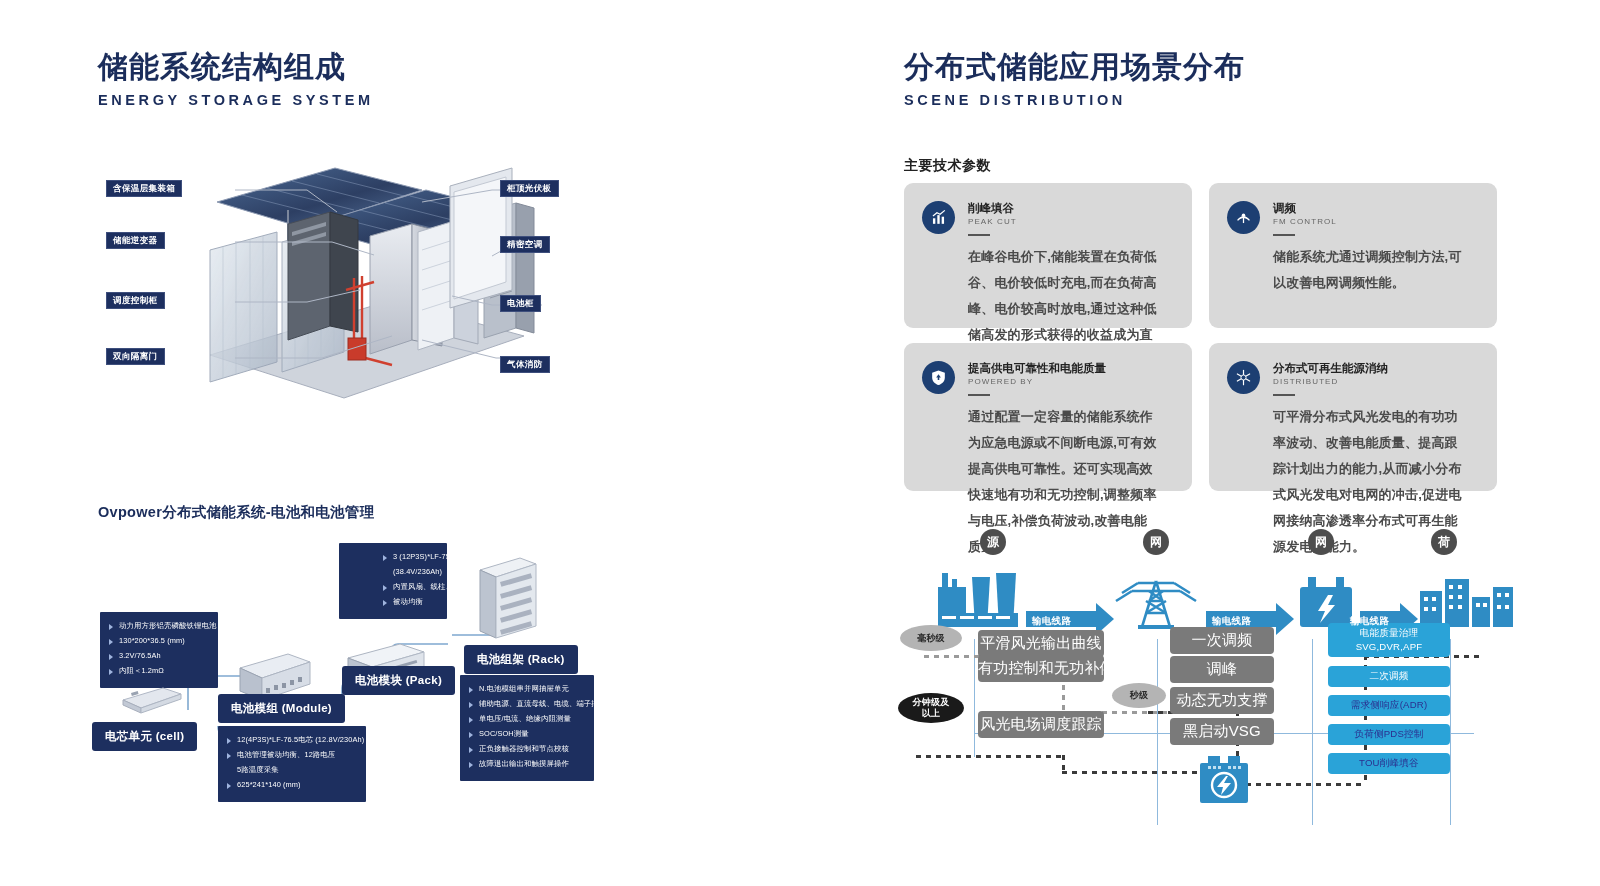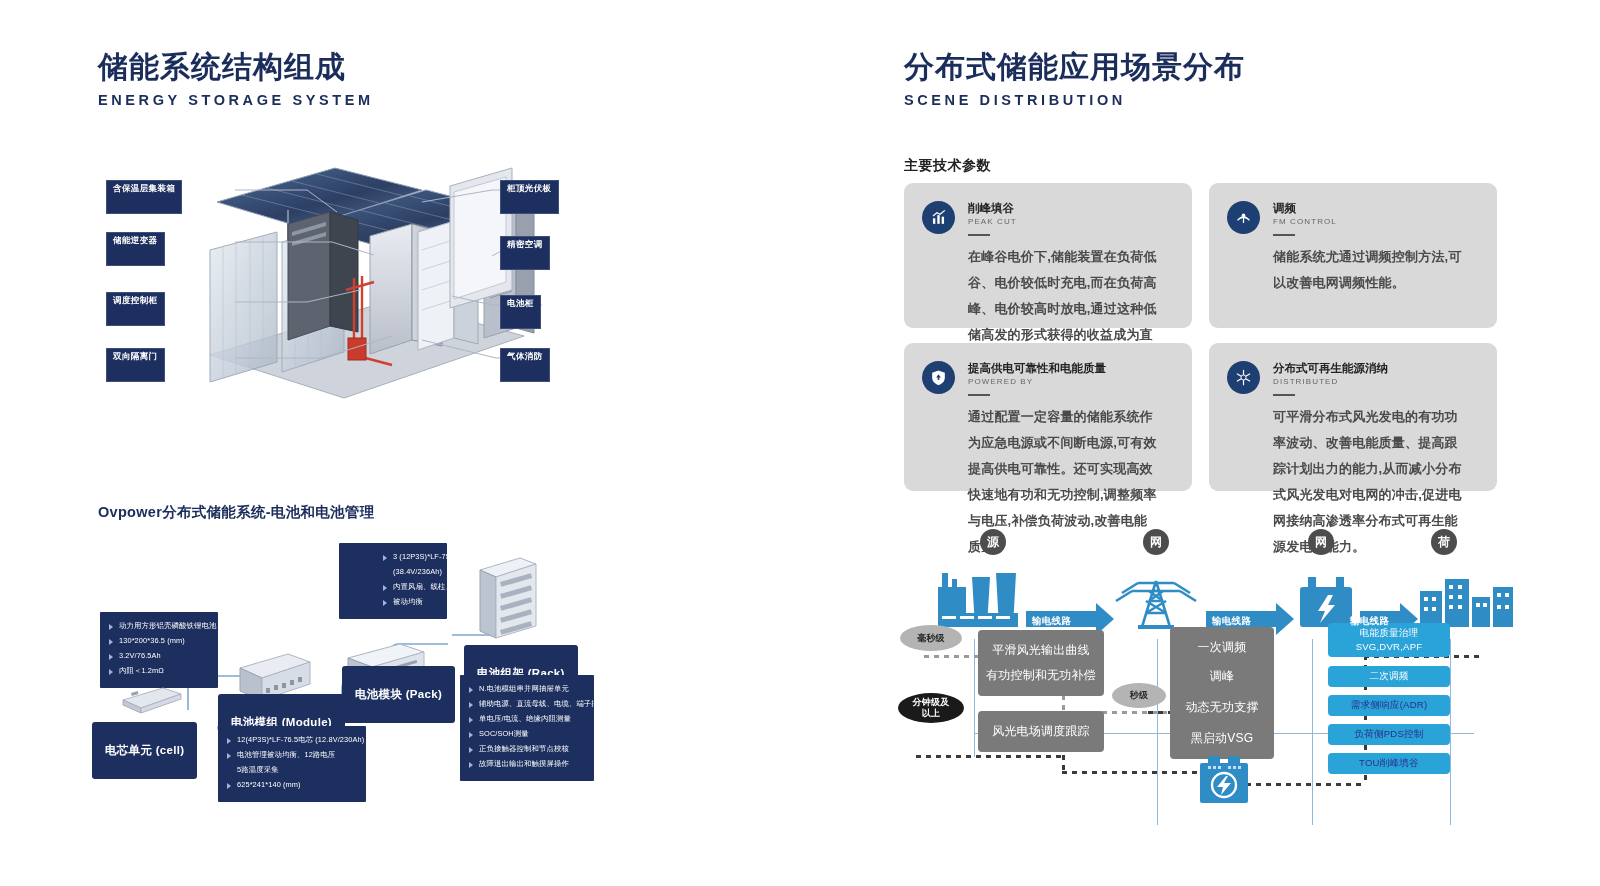--- a/index.html
+++ b/index.html
@@ -27,21 +27,21 @@
 
   
   #container-illu { position:absolute; left:60px; top:150px; width:520px; height:280px; }
 
   
   .illu-svg { position:absolute; left:0; top:0; }
 
   .lbl {
     position:absolute; background:#1d2f5f; color:#fff;
     font-size:8.5px; font-weight:bold; letter-spacing:.4px;
-    padding:3px 6px 20px 6px; white-space:nowrap; line-height:1.1;
+    padding:3px 6px 3px 6px; white-space:nowrap; line-height:1.1;
     border:1px solid #3e4f7d;
   }
 
   
   #chain-title { position:absolute; left:66px; top:503px; font-size:14.5px;
                  font-weight:bold; color:#1b2d5b; letter-spacing:.3px; }
 
   .navybox {
     position:absolute; background:#1d2f5f; color:#ffffff;
     font-size:7.4px; line-height:1.62; letter-spacing:.1px;
@@ -50,21 +50,21 @@
   .navybox ul { list-style:none; }
   .navybox li { position:relative; padding-left:10px; margin-bottom:3px; white-space:nowrap; }
   .navybox li:before {
     content:""; position:absolute; left:0; top:4px;
     border-left:4px solid #9fb4de; border-top:3px solid transparent; border-bottom:3px solid transparent;
   }
   .navybox li.cont:before { border:none; }
 
   .chip {
     position:absolute; background:#1d2f5f; color:#fff; font-weight:bold;
-    font-size:11.5px; padding:21px 13px; border-radius:3px; white-space:nowrap;
+    font-size:11.5px; padding:7px 13px; border-radius:3px; white-space:nowrap;
     letter-spacing:.3px;
   }
 
   
   #right-panel { position:absolute; left:860px; top:0; width:740px; height:886px; }
   #right-head { position:absolute; left:44px; top:50px; }
 
   #params-label { position:absolute; left:44px; top:157px; font-size:14px;
                   font-weight:bold; color:#222; letter-spacing:.5px; }
 
@@ -87,22 +87,22 @@
   .node-badge {
     position:absolute; width:26px; height:26px; border-radius:50%;
     background:#4d4d4d; color:#fff; font-size:12px; font-weight:bold;
     display:flex; align-items:center; justify-content:center;
   }
   .arrow-label {
     position:absolute; color:#fff; font-size:9.5px; font-weight:bold;
     letter-spacing:.3px; z-index:3; white-space:nowrap;
   }
   .grey-pill {
-    position:absolute; background:#7a7a7a; color:#fff; font-size:12px;
-    padding:12px 0; border-radius:4px; text-align:center; white-space:nowrap;
+    position:absolute; background:#7a7a7a; color:#fff; font-size:15px;
+    padding:4px 0; border-radius:4px; text-align:center; white-space:nowrap;
     letter-spacing:.2px;
   }
   .blue-pill {
     position:absolute; background:#2aa3d8; color:#fff; font-size:9.6px;
     padding:4px 12px; border-radius:4px; text-align:center; white-space:nowrap;
     letter-spacing:.2px;
   }
   .blue-pill.violet { color:#2b2f8f; }
   .ellipse {
     position:absolute; border-radius:50%; display:flex; align-items:center;
@@ -247,21 +247,21 @@
       </svg>
 
       <div class="lbl" style="left:14px; top:30px;">含保温层集装箱</div>
       <div class="lbl" style="left:14px; top:82px;">储能逆变器</div>
       <div class="lbl" style="left:14px; top:142px;">调度控制柜</div>
       <div class="lbl" style="left:14px; top:198px;">双向隔离门</div>
 
       <div class="lbl" style="left:408px; top:30px;">柜顶光伏板</div>
       <div class="lbl" style="left:408px; top:86px;">精密空调</div>
       <div class="lbl" style="left:408px; top:145px;">电池柜</div>
-      <div class="lbl" style="left:408px; top:198px;">气体消防</div>
+      <div class="lbl" style="left:408px; top:206px;">气体消防</div>
     </div>
 
     <div id="chain-title">Ovpower分布式储能系统-电池和电池管理</div>
 
     <div style="position:absolute; left:0; top:0; width:860px; height:886px;">
 
       <svg style="position:absolute; left:60px; top:530px;" width="560" height="260">
         <g fill="none" stroke="#7fa8cf" stroke-width="1.6">
           <path d="M96,180 L96,152 Q96,146 102,146 L168,146"></path>
           <path d="M250,170 L250,158 Q250,152 256,152 L300,152"></path>

